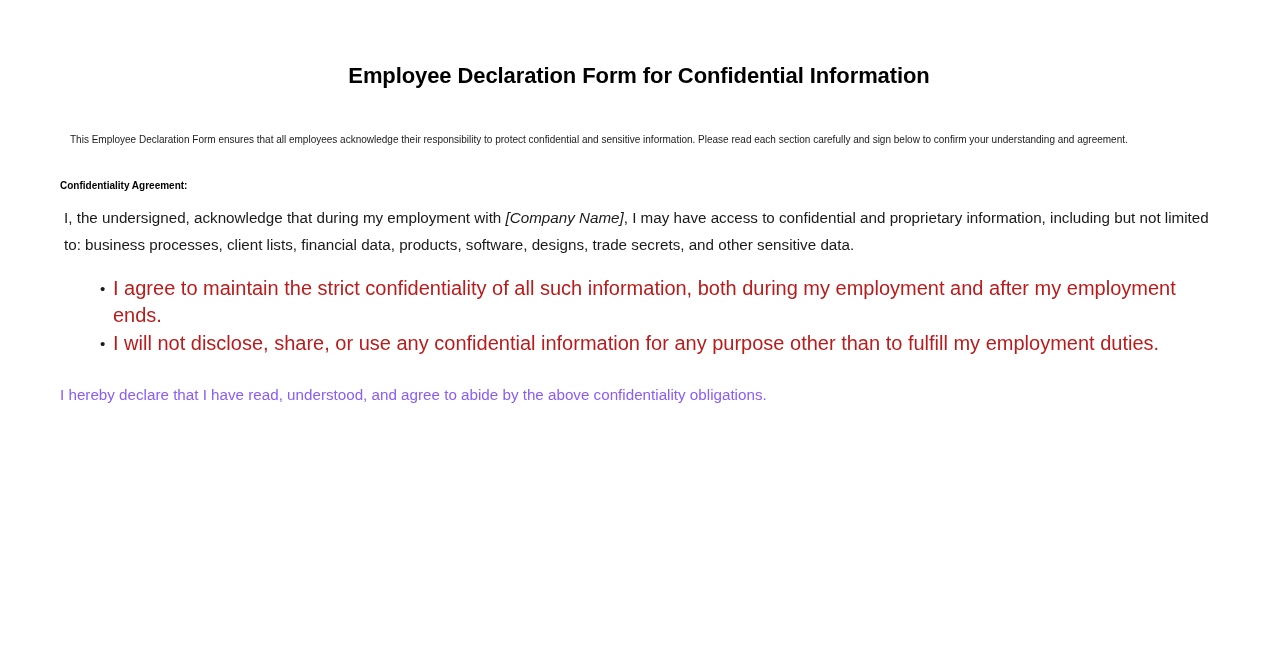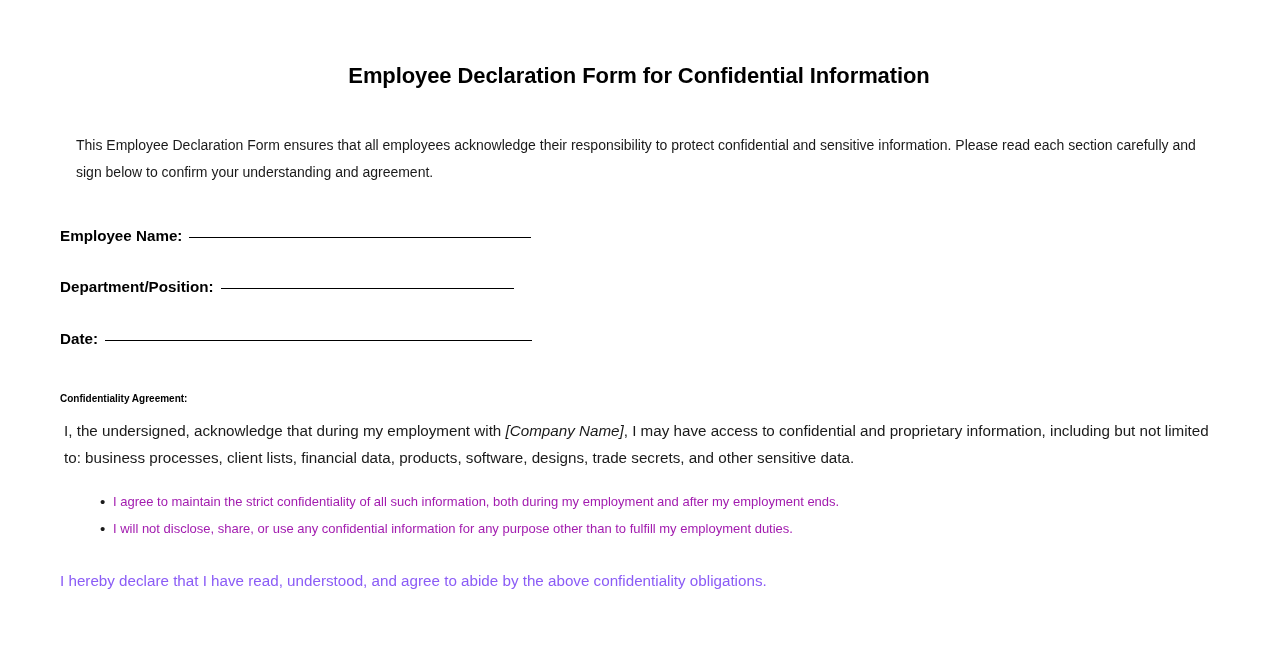--- a/index.html
+++ b/index.html
@@ -27,23 +27,23 @@
     margin: 0;
     padding-top: 62px;
     text-align: center;
     font-size: 22px;
     font-weight: bold;
     letter-spacing: -0.1px;
     color: #000000;
     line-height: 1.25;
   }
   .intro {
-    margin: 16px;
+    margin: 10px;
     padding-top: 26px;
-    font-size: 14px;
+    font-size: 10px;
     line-height: 27.5px;
     color: #1a1a1a;
     max-width: 1160px;
   }
   .field-list {
     padding-top: 19px;
   }
   .field-row {
     display: flex;
     align-items: baseline;
@@ -88,23 +88,23 @@
     font-style: italic;
   }
   ul.clauses {
     margin: 16px 0 0 0;
     padding: 0 0 0 40px;
     list-style: none;
     max-width: 1160px;
   }
   ul.clauses li {
     position: relative;
-    font-size: 13px;
+    font-size: 20px;
     line-height: 27.5px;
-    color: #a21caf;
+    color: #b91c1c;
     padding-left: 13px;
     margin-bottom: 0;
   }
   ul.clauses li::before {
     content: "\2022";
     position: absolute;
     left: 0;
     top: 0;
     font-size: 15.2px;
     line-height: 27.5px;
@@ -121,38 +121,20 @@
 </style>
 </head>
 <body>
 
 <div class="page">
 
   <h1 class="doc-title">Employee Declaration Form for Confidential Information</h1>
 
   <p class="intro">This Employee Declaration Form ensures that all employees acknowledge their responsibility to protect confidential and sensitive information. Please read each section carefully and sign below to confirm your understanding and agreement.</p>
 
-  <div class="field-list">
-
-    <div class="field-row">
-      <span class="field-label">Employee Name:</span>
-      <span class="field-rule rule-name"></span>
-    </div>
-
-    <div class="field-row">
-      <span class="field-label">Department/Position:</span>
-      <span class="field-rule rule-dept"></span>
-    </div>
-
-    <div class="field-row">
-      <span class="field-label">Date:</span>
-      <span class="field-rule rule-date"></span>
-    </div>
-
-  </div>
 
   <div>
 
     <p class="section-heading">Confidentiality Agreement:</p>
 
     <p class="body-para">
       <span>I, the undersigned, acknowledge that during my employment with </span><em>[Company Name]</em><span>, I may have access to confidential and proprietary information, including but not limited to: business processes, client lists, financial data, products, software, designs, trade secrets, and other sensitive data.</span>
     </p>
 
     <ul class="clauses">

